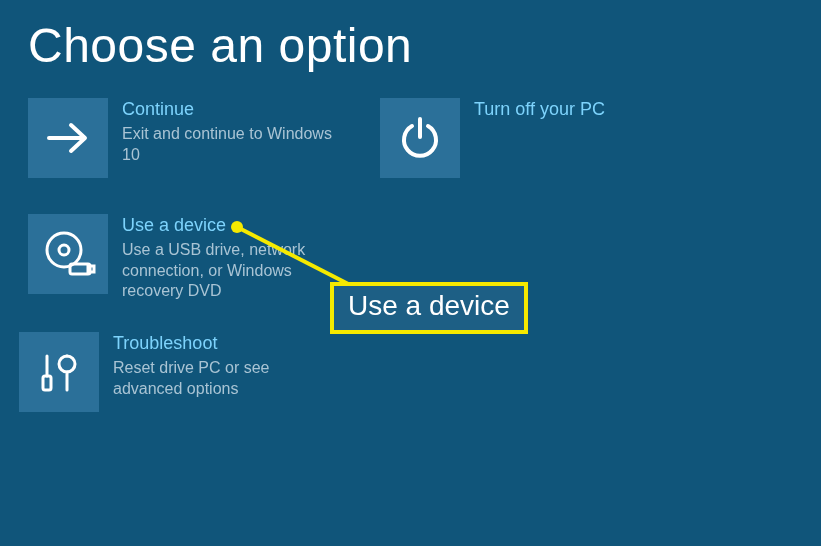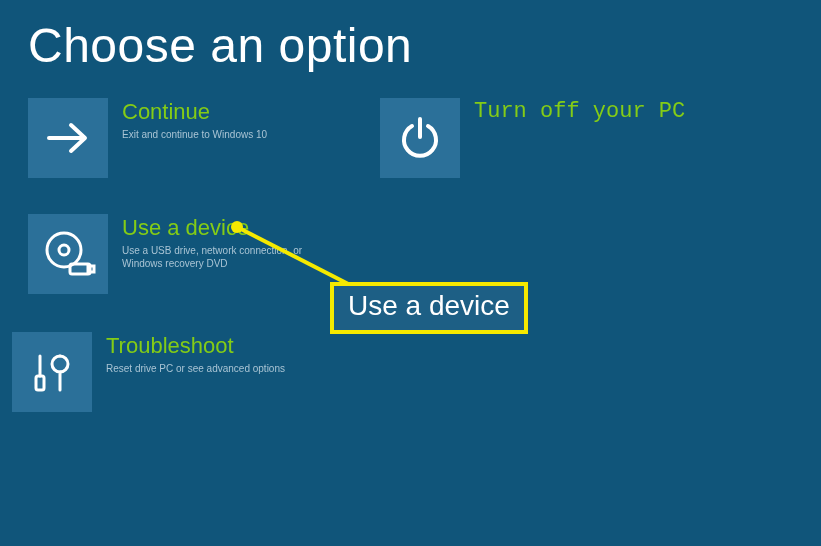--- a/index.html
+++ b/index.html
@@ -34,37 +34,37 @@
       display: flex;
       align-items: center;
       justify-content: center;
       flex-shrink: 0;
     }
     .tile-text {
       padding-left: 14px;
       padding-top: 2px;
     }
     .tile-title {
-      font-size: 22px;
+      font-size: 18px;
       font-weight: 300;
-      color: #84cc16;
+      color: #7dd3fc;
       line-height: 1.1;
     }
     .tile-sub {
-      font-size: 10px;
+      font-size: 16px;
       color: #a9c4d4;
       margin-top: 4px;
       line-height: 1.3;
       max-width: 220px;
     }
     
     #tile-continue    { left: 28px;  top: 98px; }
-    #tile-poweroff    { left: 380px; top: 98px; font-family: Liberation Mono, monospace; }
+    #tile-poweroff    { left: 380px; top: 98px; }
     #tile-use-device  { left: 28px;  top: 214px; }
-    #tile-troubleshoot{ left: 12px;  top: 332px; }
+    #tile-troubleshoot{ left: 19px;  top: 332px; }
 
     
     .callout {
       position: absolute;
       left: 330px;
       top: 282px;
       border: 4px solid #f5e900;
       background: #1d5f85;
       padding: 4px 14px 8px 14px;
       font-size: 28px;

